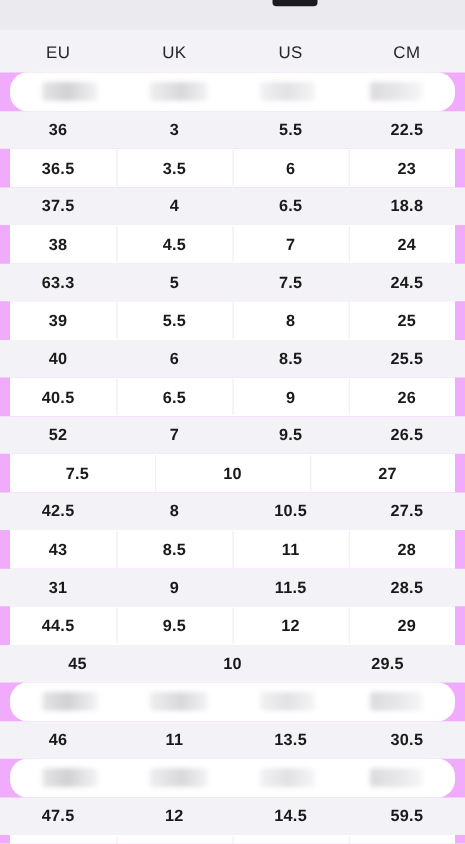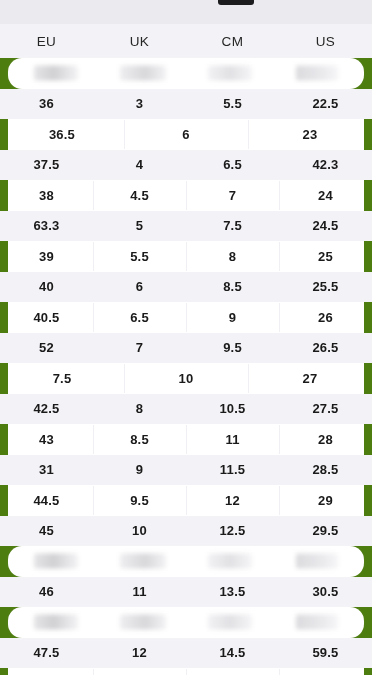--- a/index.html
+++ b/index.html
@@ -2,21 +2,21 @@
 <html><head>
 <meta charset="utf-8">
 <style>
   * { margin:0; padding:0; box-sizing:border-box; }
   html, body {
     width:372px; height:675px;
     background:#f3f2f6;
     font-family:"Liberation Sans", sans-serif;
     overflow:hidden;
   }
-  #app { position:relative; width:372px; height:675px; background:#4d7c0f; }
+  #app { position:relative; width:372px; height:675px; background:#f0abfc; }
 
   
   .notch-bar {
     position:absolute; top:0; left:218px;
     width:36px; height:5px;
     background:#1c1c1e;
     border-radius:0 0 3px 3px;
   }
   .top-gap { height:24px; background:#eaeaef; }
 
@@ -116,50 +116,51 @@
 
 <div id="app">
 
   <div class="notch-bar"></div>
   <div class="top-gap"></div>
 
   <div class="table" id="table-root">
       <div class="row header">
         <div class="cell">EU</div>
         <div class="cell">UK</div>
+        <div class="cell">US</div>
         <div class="cell">CM</div>
-        <div class="cell">US</div>
       </div>
       <div class="row plain blurred">
         <div class="cell"></div>
         <div class="cell"></div>
         <div class="cell"></div>
         <div class="cell"></div>
         <span class="smudge sm-a"></span>
         <span class="smudge sm-b"></span>
         <span class="smudge sm-c"></span>
         <span class="smudge sm-d"></span>
         <span class="halo"></span>
       </div>
       <div class="row shade">
         <div class="cell">36</div>
         <div class="cell">3</div>
         <div class="cell">5.5</div>
         <div class="cell">22.5</div>
       </div>
       <div class="row plain">
         <div class="cell">36.5</div>
+        <div class="cell">3.5</div>
         <div class="cell">6</div>
         <div class="cell">23</div>
       </div>
       <div class="row shade">
         <div class="cell">37.5</div>
         <div class="cell">4</div>
         <div class="cell">6.5</div>
-        <div class="cell">42.3</div>
+        <div class="cell">18.8</div>
       </div>
       <div class="row plain">
         <div class="cell">38</div>
         <div class="cell">4.5</div>
         <div class="cell">7</div>
         <div class="cell">24</div>
       </div>
       <div class="row shade">
         <div class="cell">63.3</div>
         <div class="cell">5</div>
@@ -215,21 +216,20 @@
       </div>
       <div class="row plain">
         <div class="cell">44.5</div>
         <div class="cell">9.5</div>
         <div class="cell">12</div>
         <div class="cell">29</div>
       </div>
       <div class="row shade">
         <div class="cell">45</div>
         <div class="cell">10</div>
-        <div class="cell">12.5</div>
         <div class="cell">29.5</div>
       </div>
       <div class="row plain blurred">
         <div class="cell"></div>
         <div class="cell"></div>
         <div class="cell"></div>
         <div class="cell"></div>
         <span class="smudge sm-a"></span>
         <span class="smudge sm-b"></span>
         <span class="smudge sm-c"></span>

